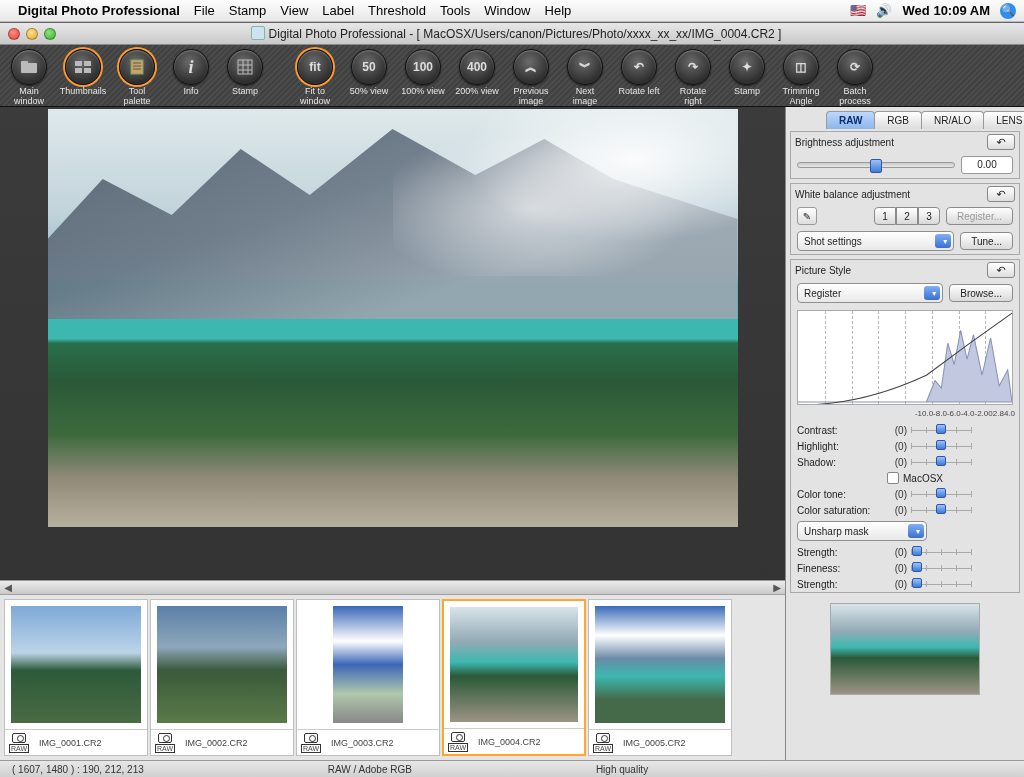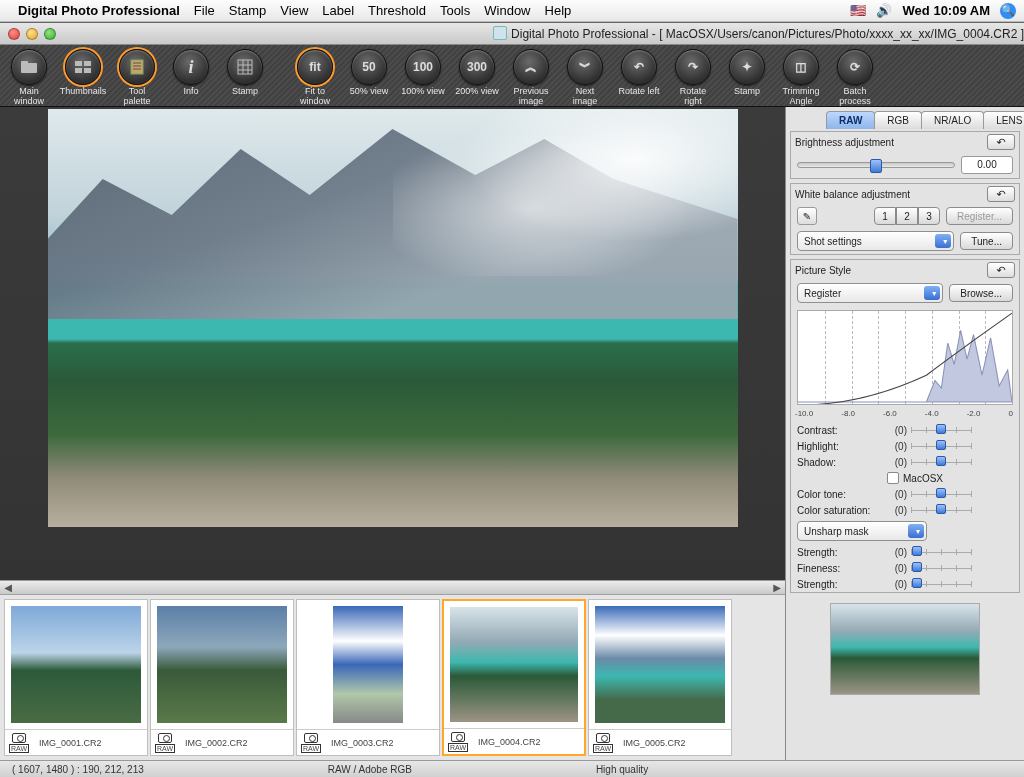--- a/index.html
+++ b/index.html
@@ -16,21 +16,21 @@
 .spotlight { width:16px; height:16px; margin-left:10px; background:#2f8df5; border-radius:50%; display:flex; align-items:center; justify-content:center; color:#fff; font-size:11px; }
 
 
 .window { border-top:1px solid #666; }
 .titlebar { height:22px; background:linear-gradient(#e7e7e7,#c9c9c9); border-bottom:1px solid #888; display:flex; align-items:center; position:relative; }
 .traffic { display:flex; gap:6px; margin-left:8px; }
 .traffic span { width:12px; height:12px; border-radius:50%; border:1px solid rgba(0,0,0,.3); }
 .tl-close{background:radial-gradient(circle at 40% 35%,#ff8e86,#e24037);} 
 .tl-min{background:radial-gradient(circle at 40% 35%,#ffe08a,#e8a32a);} 
 .tl-zoom{background:radial-gradient(circle at 40% 35%,#8fe27e,#38b22c);}
-.titletext { position:absolute; left:8px; right:0; text-align:right; font-size:12px; color:#222; }
+.titletext { position:absolute; left:8px; right:0; text-align:center; font-size:12px; color:#222; }
 .titleicon { display:inline-block; width:14px; height:14px; vertical-align:-2px; background:#d1e2ef; border:1px solid #7ba; border-radius:2px; margin-right:4px; }
 
 
 .toolbar { height:62px; background:repeating-linear-gradient(135deg,#4b4b4b 0 2px,#414141 2px 4px); border-bottom:1px solid #111; display:flex; align-items:flex-start; padding:4px 6px 0 6px; gap:8px; color:#e6e6e6; font-size:9px; }
 .tb-btn { width:46px; display:flex; flex-direction:column; align-items:center; }
 .tb-icon { width:36px; height:36px; border-radius:50%; background:radial-gradient(circle at 45% 35%, #6a6a6a,#2f2f2f 70%); border:1px solid #111; box-shadow:inset 0 1px 2px rgba(255,255,255,.3),0 1px 2px rgba(0,0,0,.6); display:flex; align-items:center; justify-content:center; color:#ddd; font-size:14px; }
 .tb-icon.sel { box-shadow:0 0 0 2px #ff9a2a, inset 0 1px 2px rgba(255,255,255,.3); }
 .tb-label { text-align:center; margin-top:2px; line-height:1.1; }
 .tb-txt { font-size:12px; font-weight:bold; }
 
@@ -76,21 +76,21 @@
 .seg .mini-btn:first-child { border-radius:4px 0 0 4px; }
 .seg .mini-btn:last-child { border-radius:0 4px 4px 0; }
 .dropdown { flex:1; height:20px; background:linear-gradient(#fff,#e8e8e8); border:1px solid #8f8f8f; border-radius:4px; display:flex; align-items:center; padding:0 6px; position:relative; font-size:10px; }
 .dropdown::after { content:""; position:absolute; right:2px; top:2px; bottom:2px; width:16px; background:linear-gradient(#7fb0f5,#3a6fd0); border-radius:3px; }
 .dropdown .chev { position:absolute; right:6px; color:#fff; font-size:8px; z-index:1; }
 .eyedrop { width:20px; height:18px; background:linear-gradient(#fff,#ddd); border:1px solid #999; border-radius:3px; display:flex; align-items:center; justify-content:center; }
 
 .histogram { height:95px; margin:4px 6px; background:#fff; border:1px solid #aaa; position:relative; overflow:hidden; }
 .histo-line { position:absolute; top:0; bottom:0; border-left:1px dashed #bbb; }
 .curve { position:absolute; inset:0; }
-.hist-axis { display:flex; justify-content:flex-start; padding:0 4px 4px 4px; font-size:8px; color:#444;gap:28px; }
+.hist-axis { display:flex; justify-content:flex-end; padding:0 4px 4px 4px; font-size:8px; color:#444; }
 
 .adj-row { display:flex; align-items:center; padding:2px 6px; font-size:10px; }
 .adj-label { width:90px; }
 .adj-val { width:20px; text-align:right; color:#333; margin-right:4px; }
 .mini-slider { width:60px; height:12px; position:relative; }
 .mini-slider .tick { position:absolute; left:0; right:0; top:6px; border-top:1px solid #aaa; }
 .mini-slider .th { position:absolute; top:0; width:10px; height:10px; background:linear-gradient(#9dc0ff,#3e7bd6); border:1px solid #2a5aa8; border-radius:2px; transform:translateX(-50%); }
 
 .checkbox { width:12px; height:12px; border:1px solid #888; border-radius:2px; background:#fff; margin-right:4px; }
 
@@ -197,21 +197,21 @@
         <div class="tb-label">50% view</div>
       </div>
       <div class="tb-btn">
         <div class="tb-icon">
           <span class="tb-txt">100</span>
         </div>
         <div class="tb-label">100% view</div>
       </div>
       <div class="tb-btn">
         <div class="tb-icon">
-          <span class="tb-txt">300</span>
+          <span class="tb-txt">400</span>
         </div>
         <div class="tb-label">200% view</div>
       </div>
       <div class="tb-btn">
         <div class="tb-icon">
           <span class="tb-txt">︽</span>
         </div>
         <div class="tb-label">Previous<br>image</div>
       </div>
       <div class="tb-btn">

